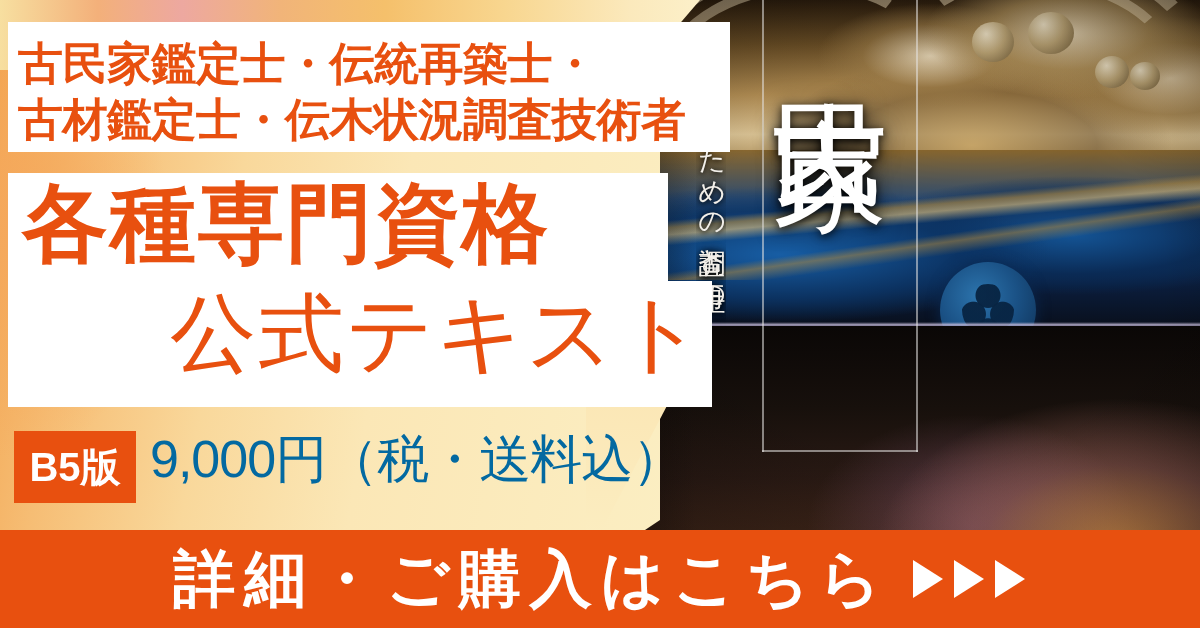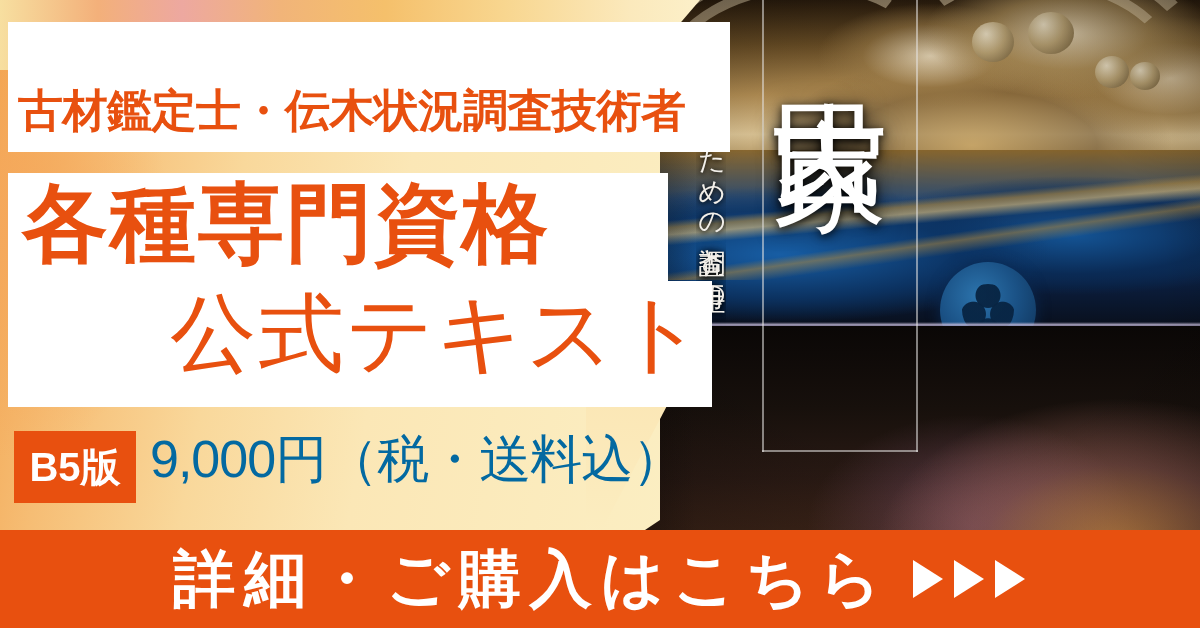--- a/index.html
+++ b/index.html
@@ -138,21 +138,21 @@
   .wbox2{left:8px;top:173px;width:660px;height:234px;
          clip-path:polygon(0 0,660px 0,660px 108px,712px 108px,712px 234px,0 234px);}
   .wbox2b{left:8px;top:281px;width:704px;height:126px;}
 
   
   .sub-line{
     position:absolute;left:18px;top:36px;width:716px;
     font-size:45px;line-height:1.24;font-weight:700;color:#e8500f;
     letter-spacing:-0.5px;white-space:nowrap;
   }
-  .sub-line .l2{display:block;margin-top:47px;}
+  .sub-line .l2{display:block;}
 
   .main1{
     position:absolute;left:22px;top:180px;
     font-size:86px;line-height:1;font-weight:700;color:#e8500f;
     letter-spacing:2px;white-space:nowrap;
   }
   .main2{
     position:absolute;left:170px;top:290px;
     font-size:86px;line-height:1;font-weight:400;color:#e8500f;
     letter-spacing:2px;white-space:nowrap;
@@ -219,20 +219,21 @@
 
   <div class="leftbg"></div>
   <div class="leftbg-top"></div>
   <div class="diag-wedge"></div>
 
   <div class="wbox wbox1"></div>
   <div class="wbox wbox2"></div>
   <div class="wbox wbox2b"></div>
 
   <div class="sub-line">
+    <span class="l1">古民家鑑定士・伝統再築士・</span>
     <span class="l2">古材鑑定士・伝木状況調査技術者</span>
   </div>
 
   <div class="main1">各種専門資格</div>
   <div class="main2">公式テキスト</div>
 
   <div class="badge">B5版</div>
   <div class="price">9,000円（税・送料込）</div>
 
   <div class="cta">

